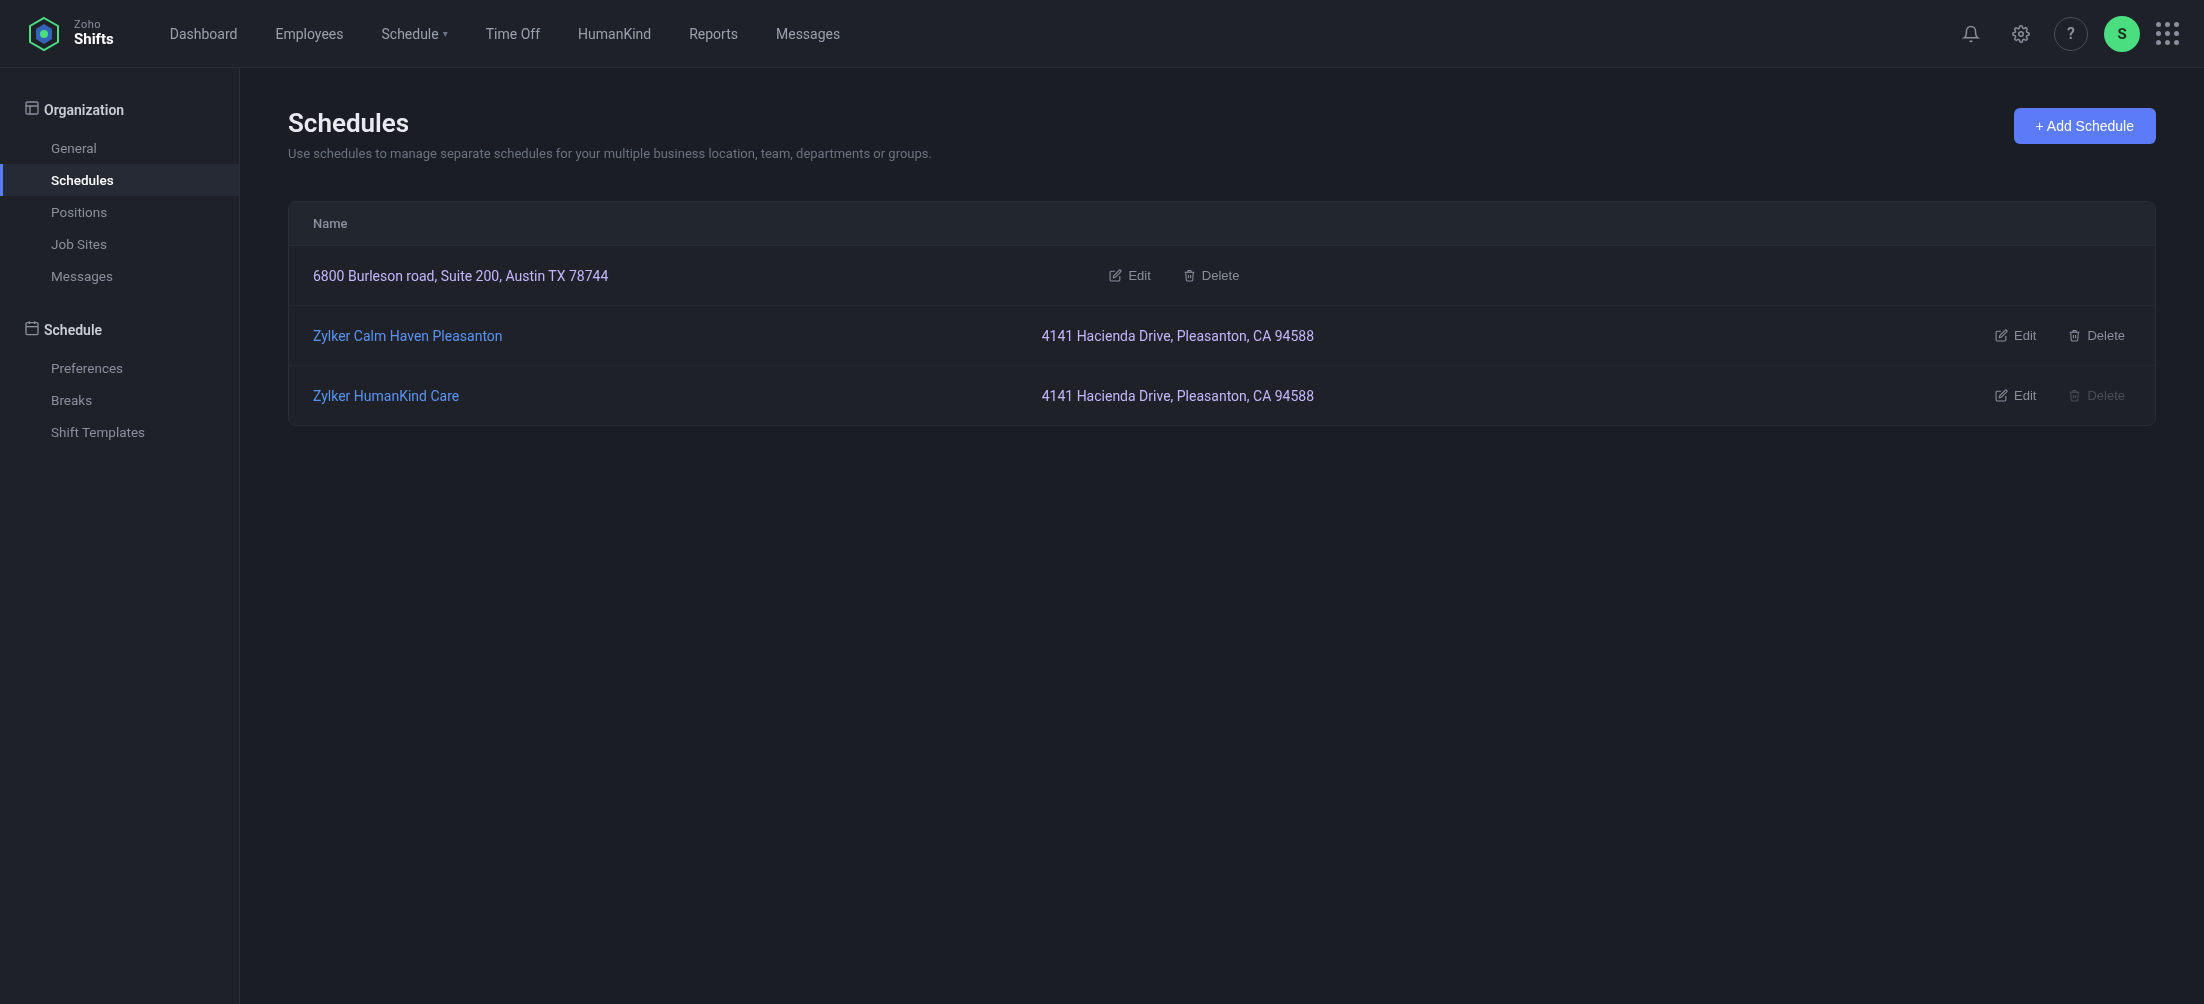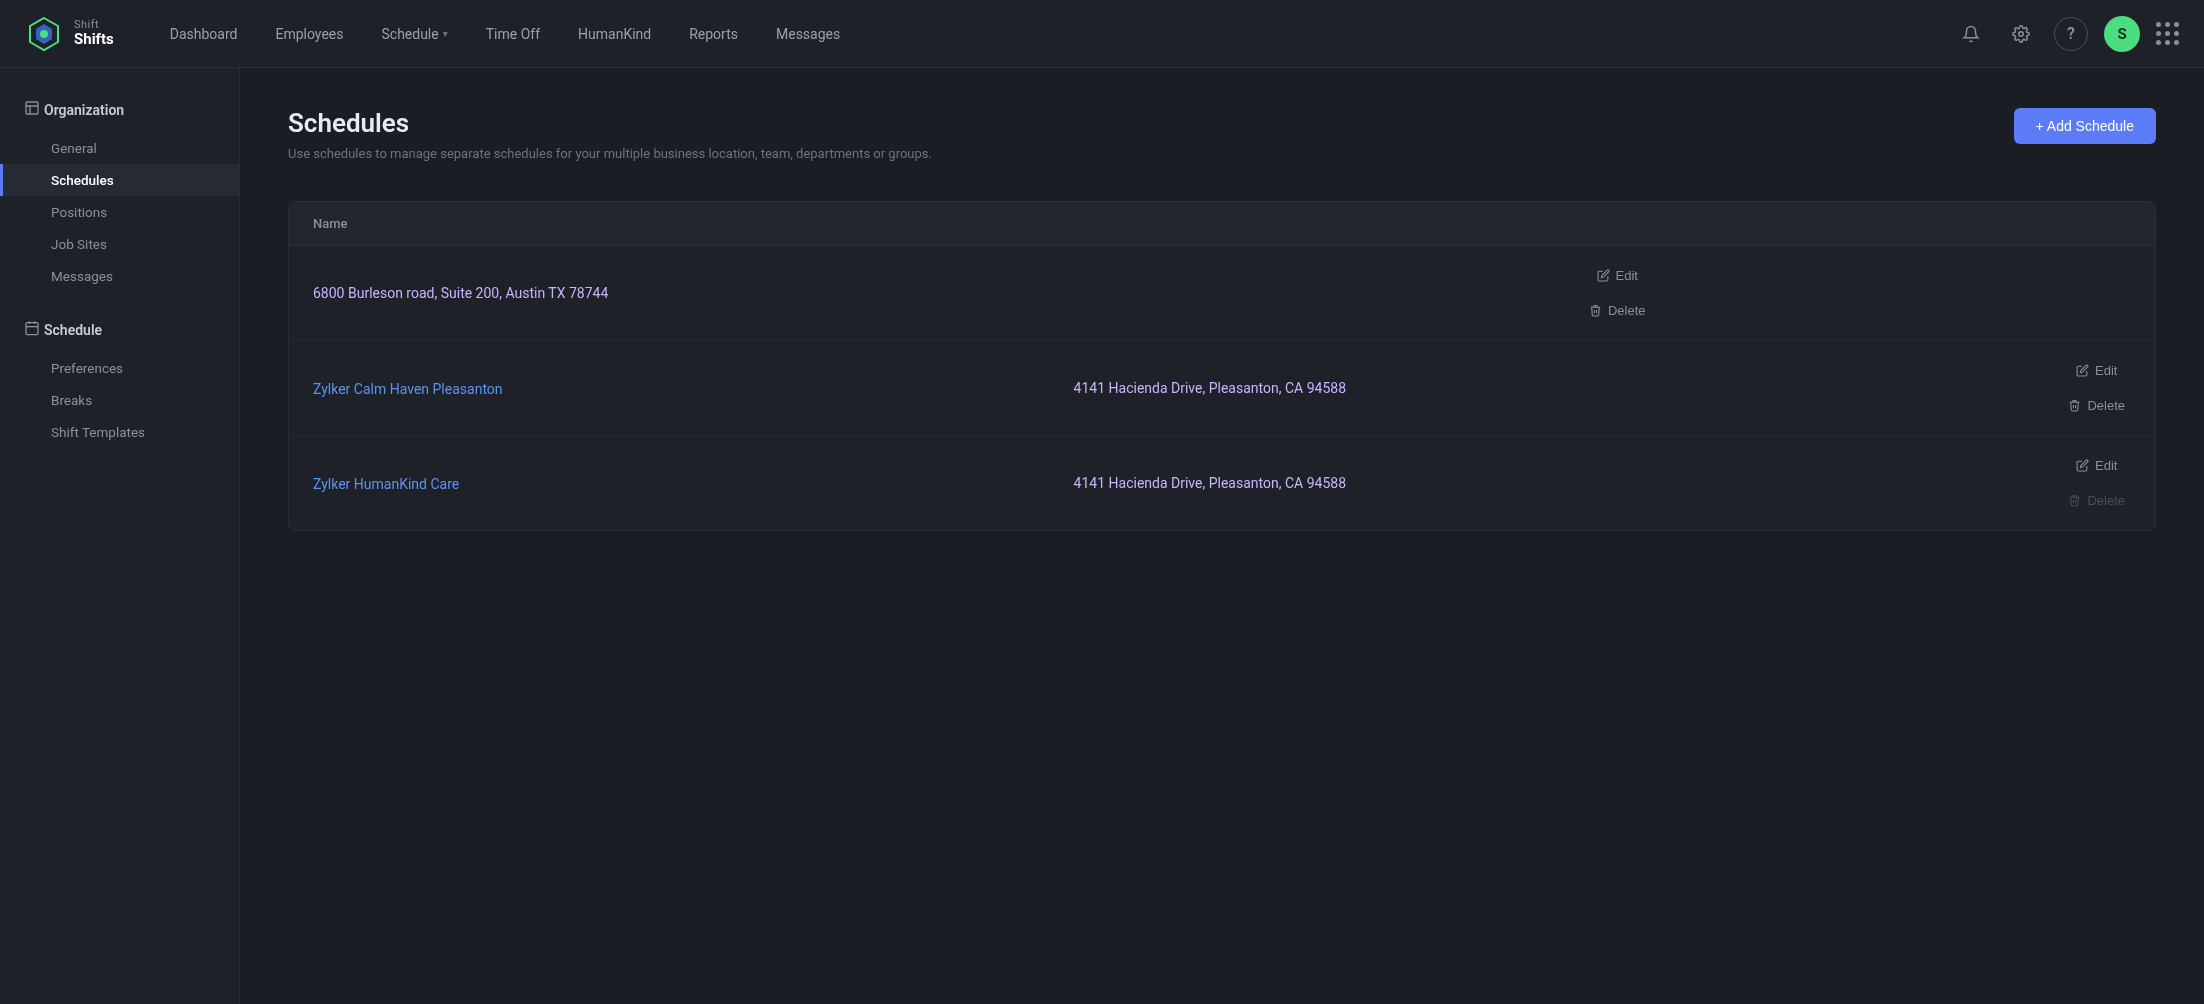--- a/index.html
+++ b/index.html
@@ -227,23 +227,22 @@
       font-size: 14px;
       cursor: pointer;
       text-decoration: none;
     }
     .table-address {
       font-size: 14px;
       color: #c4b5fd;
     }
     .table-actions {
       display: flex;
-      align-items: center;
-      gap: 12px;
-      flex-direction: column;
+      align-items: flex-start;
+      gap: 20px;
     }
     .action-btn {
       display: flex;
       align-items: center;
       gap: 6px;
       font-size: 13px;
       color: #8a8f9c;
       cursor: pointer;
       background: none;
       border: none;
@@ -260,21 +259,21 @@
 <nav class="topnav">
   <div class="logo-area">
 
     <svg class="logo-icon" viewBox="0 0 40 40" fill="none" xmlns="http://www.w3.org/2000/svg">
       <rect width="40" height="40" rx="8" fill="#1e2128"></rect>
       <polygon points="20,4 34,12 34,28 20,36 6,28 6,12" fill="none" stroke="#4ade80" stroke-width="2"></polygon>
       <polygon points="20,10 28,15 28,25 20,30 12,25 12,15" fill="#3b82f6" opacity="0.7"></polygon>
       <circle cx="20" cy="20" r="4" fill="#4ade80"></circle>
     </svg>
     <div class="logo-text">
-      <span class="zoho">Shift</span>
+      <span class="zoho">Zoho</span>
       <span class="shifts">Shifts</span>
     </div>
   </div>
 
   <div class="nav-links">
     <div class="nav-link">
       <span>Dashboard</span>
     </div>
     <div class="nav-link">
       <span>Employees</span>

